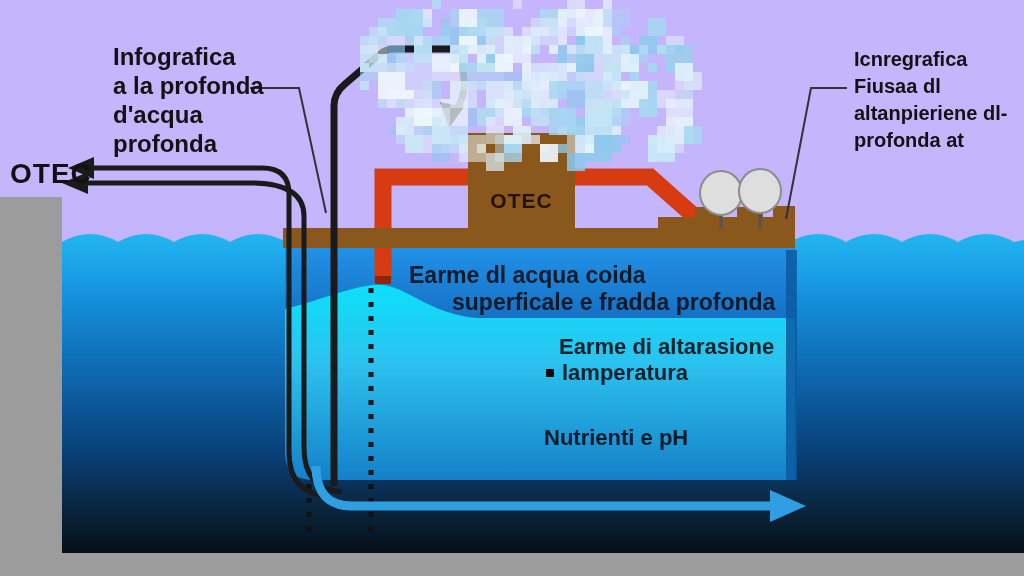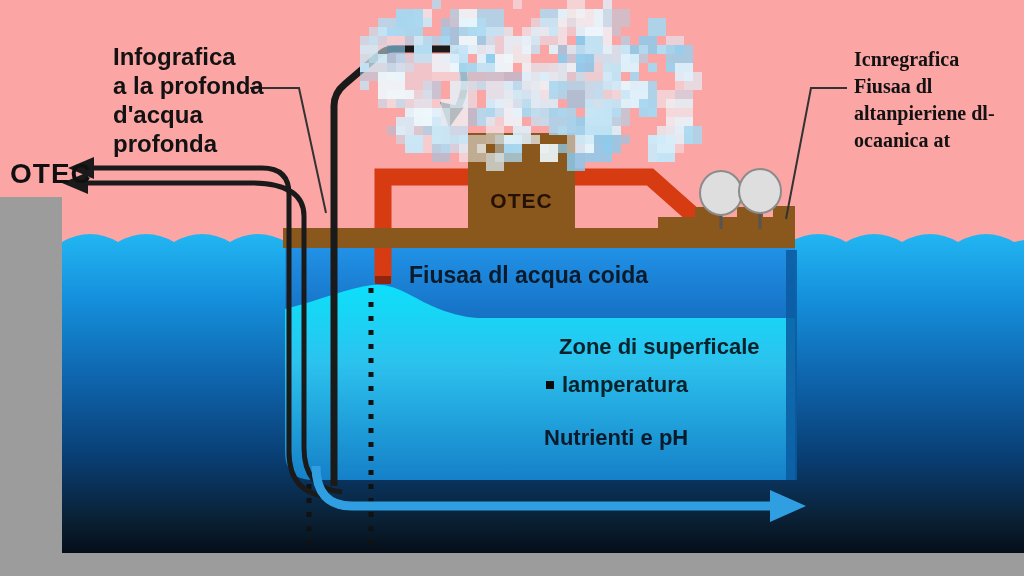--- a/index.html
+++ b/index.html
@@ -1,28 +1,28 @@
 <!DOCTYPE html>
 <html><head>
 <meta charset="utf-8">
 <style>
   html,body{margin:0;padding:0;background:#fff;}
-  #stage{position:relative;width:1024px;height:576px;overflow:hidden;background:#fca5a5;
+  #stage{position:relative;width:1024px;height:576px;overflow:hidden;background:#c4b5fd;
          font-family:"Liberation Sans",sans-serif;}
   #scene{position:absolute;left:0;top:0;}
   .lbl{position:absolute;font-weight:700;color:#121212;white-space:nowrap;}
   .ann-left{left:113px;top:42px;font-size:24px;line-height:29px;}
-  .ann-right{left:854px;top:46px;font-size:20px;line-height:27px;font-family:Liberation Serif, serif;}
+  .ann-right{left:854px;top:46px;font-size:20px;line-height:27px;}
   .otec-left{left:10px;top:158px;font-size:28px;font-weight:800;letter-spacing:1px;color:#101010;}
   .otec-chimney{left:468px;top:189px;width:107px;text-align:center;font-size:21px;
                 letter-spacing:1px;color:#241104;}
   .flow1{left:409px;top:262px;font-size:23px;color:#0b1b2b;}
   .flow2{left:452px;top:289px;font-size:23px;color:#0b1b2b;}
   .zone1{left:559px;top:334px;font-size:22px;color:#07222b;}
-  .zone2{left:546px;top:372px;font-size:22px;color:#07222b;display:flex;align-items:center;}
+  .zone2{left:546px;top:360px;font-size:22px;color:#07222b;display:flex;align-items:center;}
   .nutri{left:544px;top:425px;font-size:22px;color:#0b1b2b;}
   .bullet{display:inline-block;width:8px;height:8px;background:#0a0a0a;margin-right:8px;}
 </style>
 </head>
 <body>
 
 <div id="stage">
 
   <svg id="scene" width="1024" height="576" viewBox="0 0 1024 576">
     <defs>
@@ -392,28 +392,29 @@
     <div>Infografica</div>
     <div>a la profonda</div>
     <div>d'acqua</div>
     <div>profonda</div>
   </div>
 
   <div class="lbl ann-right">
     <div>Icnregrafica</div>
     <div>Fiusaa dl</div>
     <div>altanpieriene dl-</div>
-    <div>ocaanica at</div>
+    <div>profonda at</div>
   </div>
 
   <div class="lbl otec-left">OTEC</div>
   <div class="lbl otec-chimney">OTEC</div>
 
-  <div class="lbl flow1">Fiusaa dl acqua coida</div>
-
-  <div class="lbl zone1">Zone di superficale</div>
+  <div class="lbl flow1">Earme dl acqua coida</div>
+  <div class="lbl flow2">superficale e fradda profonda</div>
+
+  <div class="lbl zone1">Earme di altarasione</div>
   <div class="lbl zone2">
     <span class="bullet"></span>
     <span>lamperatura</span>
   </div>
 
   <div class="lbl nutri">Nutrienti e pH</div>
 </div>
 
 </body></html>

